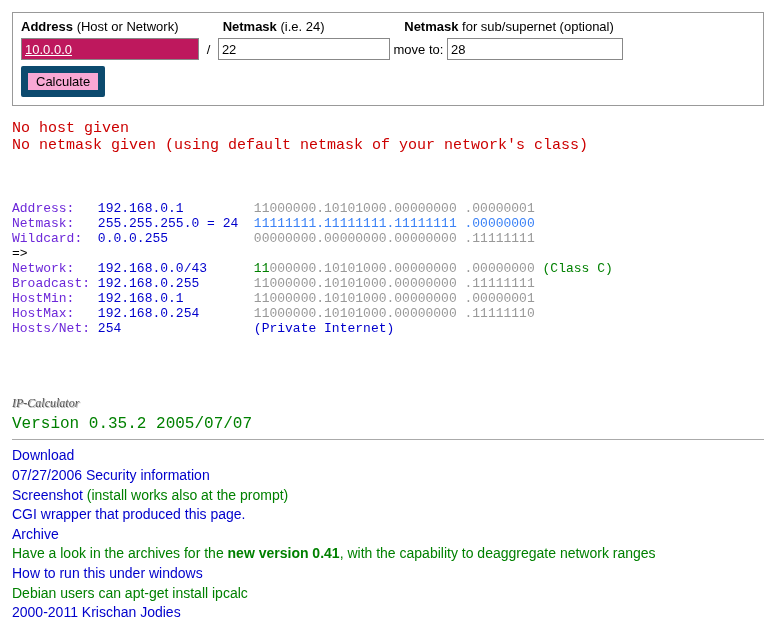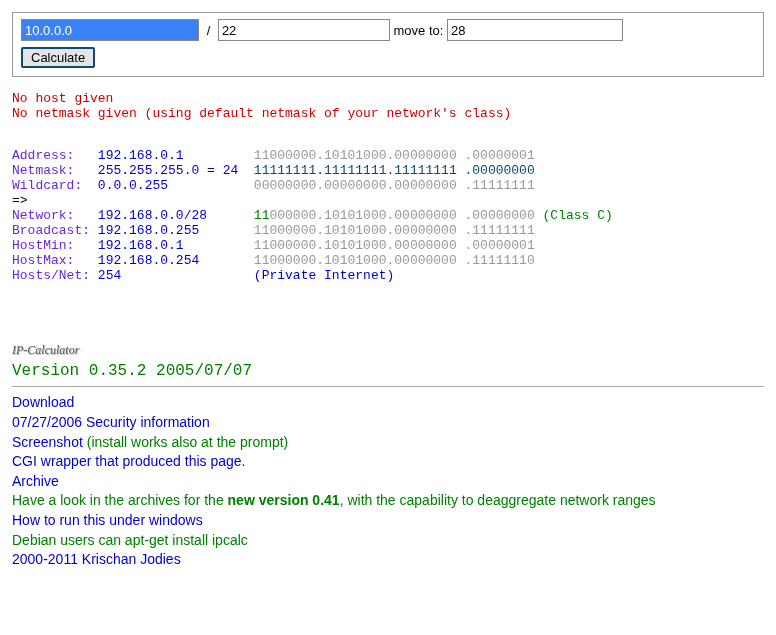--- a/index.html
+++ b/index.html
@@ -24,50 +24,51 @@
     border: 1px solid #888;
     padding: 1px 3px;
     height: 18px;
     box-sizing: content-box;
     vertical-align: baseline;
   }
   .addr-input { width: 170px; }
   .mask-input { width: 164px; }
   .move-input { width: 168px; }
   .selected {
-    background: #3b82f6;
+    background: #be185d;
     color: #fff;
+    text-decoration: underline;
   }
   input[type="submit"] {
     font-family: Verdana, Arial, sans-serif;
     font-size: 13px;
     margin-top: 6px;
     padding: 1px 8px;
-    background: #e5e5e5;
-    border: 2px solid #0c4a6e;
+    background: #f9a8d4;
+    border: 7px solid #0c4a6e;
     border-radius: 2px;
     cursor: pointer;
   }
   .warn {
     font-family: "Courier New", monospace;
-    font-size: 13px;
+    font-size: 15px;
     color: #c00;
     white-space: pre;
-    margin-bottom: 28px;
+    margin-bottom: 48px;
   }
   .results {
     font-family: "Courier New", monospace;
     font-size: 13px;
     white-space: pre;
     line-height: 1.15;
     margin-bottom: 60px;
   }
   .lbl { color: #6d28d9; }
   .blue { color: #0000cc; }
-  .red { color: #0c4a6e; }
+  .red { color: #3b82f6; }
   .grey { color: #999; }
   .green { color: #008000; }
   hr { border: none; border-top: 1px solid #aaa; margin: 4px 0 6px 0; }
   .logo {
     font-family: Liberation Serif, serif;
     font-style: italic;
     font-size: 12px;
     color: #555;
     text-shadow: 1px 1px 0 #bbb;
     margin-bottom: 4px;
@@ -79,37 +80,42 @@
     margin-bottom: 6px;
   }
   .links { font-size: 14px; line-height: 1.4; }
   .links a { color: #0000cc; text-decoration: none; }
   .links .plain { color: #008000; }
 </style>
 </head>
 <body>
 
 <div class="form-box">
+  <div class="row1">
+    <span class="label-cell" style="width:198px;"><span class="bold">Address</span><span> (Host or Network)</span></span>
+    <span class="label-cell" style="width:178px;"><span class="bold">Netmask</span><span> (i.e. 24)</span></span>
+    <span class="label-cell"><span class="bold">Netmask</span><span> for sub/supernet (optional)</span></span>
+  </div>
   <div>
     <input type="text" class="addr-input selected" value="10.0.0.0" style="">
     <span class="slash">/</span>
     <input type="text" class="mask-input" value="22" style="">
     <span>move to: </span><input type="text" class="move-input" value="28" style="">
   </div>
   <input type="submit" value="Calculate" style="">
 </div>
 
 <div class="warn">No host given
 No netmask given (using default netmask of your network's class)</div>
 
 <div class="results"><span class="lbl">Address:   </span><span class="blue">192.168.0.1         </span><span class="grey">11000000.10101000.00000000 .</span><span class="grey">00000001</span>
 <span class="lbl">Netmask:   </span><span class="blue">255.255.255.0 = 24  </span><span class="red">11111111.11111111.11111111 .</span><span class="red">00000000</span>
 <span class="lbl">Wildcard:  </span><span class="blue">0.0.0.255           </span><span class="grey">00000000.00000000.00000000 .</span><span class="grey">11111111</span>
 <span>=&gt;</span>
-<span class="lbl">Network:   </span><span class="blue">192.168.0.0/28      </span><span class="green">11</span><span class="grey">000000.10101000.00000000 .</span><span class="grey">00000000</span><span class="green"> (Class C)</span>
+<span class="lbl">Network:   </span><span class="blue">192.168.0.0/43      </span><span class="green">11</span><span class="grey">000000.10101000.00000000 .</span><span class="grey">00000000</span><span class="green"> (Class C)</span>
 <span class="lbl">Broadcast: </span><span class="blue">192.168.0.255       </span><span class="grey">11000000.10101000.00000000 .</span><span class="grey">11111111</span>
 <span class="lbl">HostMin:   </span><span class="blue">192.168.0.1         </span><span class="grey">11000000.10101000.00000000 .</span><span class="grey">00000001</span>
 <span class="lbl">HostMax:   </span><span class="blue">192.168.0.254       </span><span class="grey">11000000.10101000.00000000 .</span><span class="grey">11111110</span>
 <span class="lbl">Hosts/Net: </span><span class="blue">254                 </span><span class="blue">(Private Internet)</span></div>
 
 <div class="logo">IP-Calculator</div>
 <div class="version">Version 0.35.2 2005/07/07</div>
 <hr>
 
 <div class="links">

